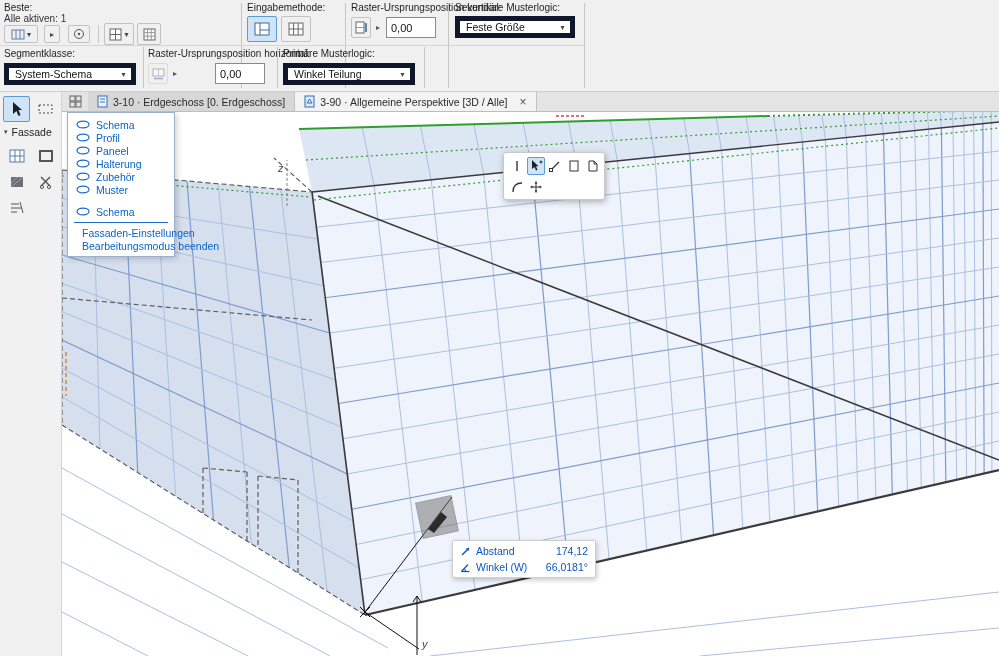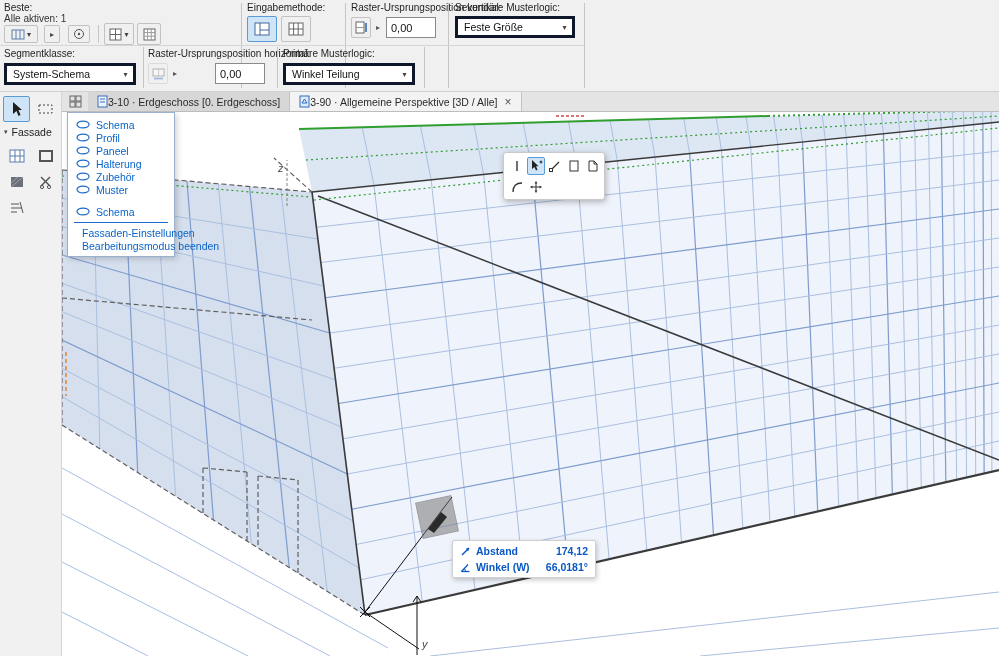--- a/index.html
+++ b/index.html
@@ -7,29 +7,29 @@
   .app{position:relative;width:999px;height:656px;overflow:hidden;background:#fff;font-family:"Liberation Sans",sans-serif}
 
   
   .toolbar{position:absolute;left:0;top:0;width:999px;height:92px;background:#f0f0f0;border-bottom:1px solid #cfcfcf}
   .lbl{position:absolute;font-size:10px;color:#1e1e1e;white-space:nowrap}
   .vsep{position:absolute;width:1px;background:#c6c6c6}
   .hsep{position:absolute;height:1px;background:#d6d6d6}
   .tbtn{position:absolute;display:flex;align-items:center;justify-content:center;gap:2px;background:#f0f0f0;border:1px solid #c2c2c2;border-radius:2px;font-size:8px;color:#444}
   .tbtn.sel{background:#cfe4f7;border-color:#5b9bd5}
   .tbtn.dis{opacity:.45}
-  .combo{position:absolute;background:#fff;border:3px solid #0f172a;display:flex;align-items:center;font-size:10.5px;color:#111;padding-left:6px}
+  .combo{position:absolute;background:#fff;border:5px solid #0f172a;display:flex;align-items:center;font-size:10.5px;color:#111;padding-left:6px}
   .combo .carrow{margin-left:auto;width:15px;text-align:center;font-size:8px;color:#444}
   .tinput{position:absolute;background:#fff;border:1px solid #8a8a8a;font-size:11px;color:#111;padding-left:4px;font-family:"Liberation Sans",sans-serif}
   .flyarrow{position:absolute;font-size:8px;color:#555;display:flex;align-items:center;justify-content:center}
 
   
   .tabbar{position:absolute;left:62px;top:92px;width:937px;height:20px;background:#e4e4e4;border-bottom:1px solid #bdbdbd;display:flex;align-items:stretch}
   .tabbar-iconbox{width:26px;display:flex;align-items:center;justify-content:center}
-  .tab{display:flex;align-items:center;padding:0 9px;font-size:10.5px;color:#2a2a2a;border-right:1px solid #c3c3c3;white-space:nowrap}
+  .tab{display:flex;align-items:center;gap:5px;padding:0 9px;font-size:10.5px;color:#2a2a2a;border-right:1px solid #c3c3c3;white-space:nowrap}
   .tab.inactive{background:#d7d7d7}
   .tab.active{background:#f3f3f3}
   .tab .close{font-size:12px;color:#555;margin-left:7px;line-height:1}
 
   
   .sidebar{position:absolute;left:0;top:92px;width:62px;height:564px;background:#f1f1f1;border-right:1px solid #d5d5d5}
   .sbtn{position:absolute;width:27px;height:26px;display:flex;align-items:center;justify-content:center;border:1px solid transparent;border-radius:2px}
   .sbtn.sel{background:#cfe4f7;border-color:#5b9bd5}
   .sidehead{position:absolute;left:4px;top:34px;display:flex;align-items:center;gap:4px;font-size:10.5px;color:#222}
   .sidehead .chev{font-size:7px;color:#444}
@@ -51,21 +51,21 @@
   .mgap{height:9px}
   .msep{height:1px;background:#1b6ac9;margin:4px 6px 3px}
 
   
   .palette{position:absolute;left:441px;top:40px;width:102px;height:48px;background:#fff;border:1px solid #c9c9c9;border-radius:3px;box-shadow:1px 2px 6px rgba(0,0,0,.28);z-index:6}
   .pbtn{position:absolute;width:18px;height:18px;display:flex;align-items:center;justify-content:center;border:1px solid transparent;border-radius:2px}
   .pbtn.sel{background:#cfe4f7;border-color:#5b9bd5}
 
   
   .tracker{position:absolute;left:390px;top:428px;width:144px;background:#fff;border:1px solid #cfcfcf;border-radius:2px;box-shadow:1px 2px 5px rgba(0,0,0,.22);padding:3px 7px;z-index:6;display:flex;flex-direction:column;gap:2px}
-  .trow{display:flex;align-items:center;gap:5px;font-size:10.5px;font-weight:bold;color:#0a58c4;height:14px}
+  .trow{display:flex;align-items:center;gap:5px;font-size:10.5px;font-weight:normal;color:#0a58c4;height:14px}
   .trow .tval{margin-left:auto}
 </style>
 </head>
 <body>
 
 <div class="app">
 
   <div class="toolbar">
 
     <span class="lbl" style="left:4px;top:2px">Beste:</span>

